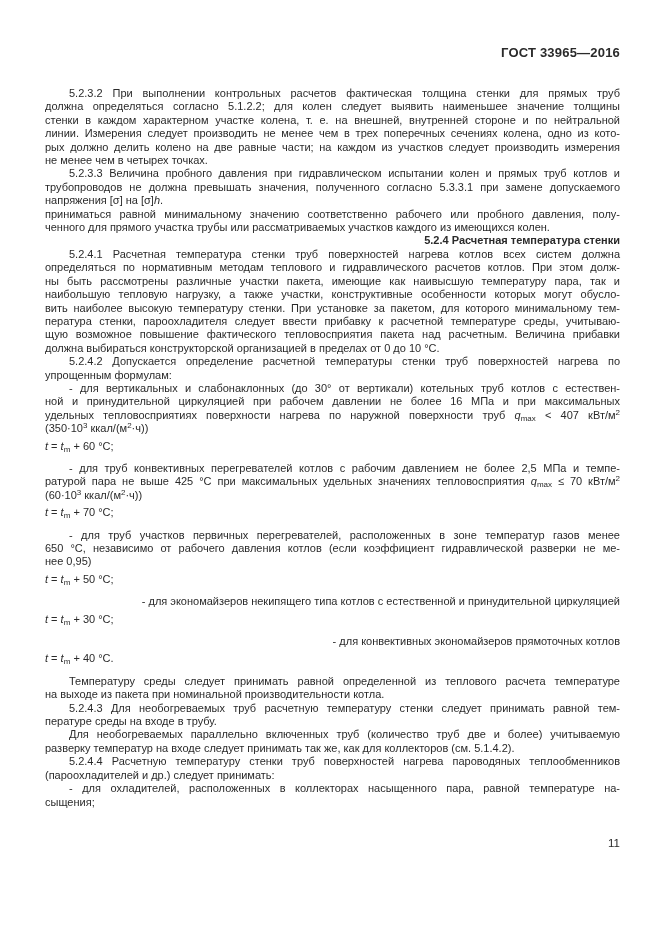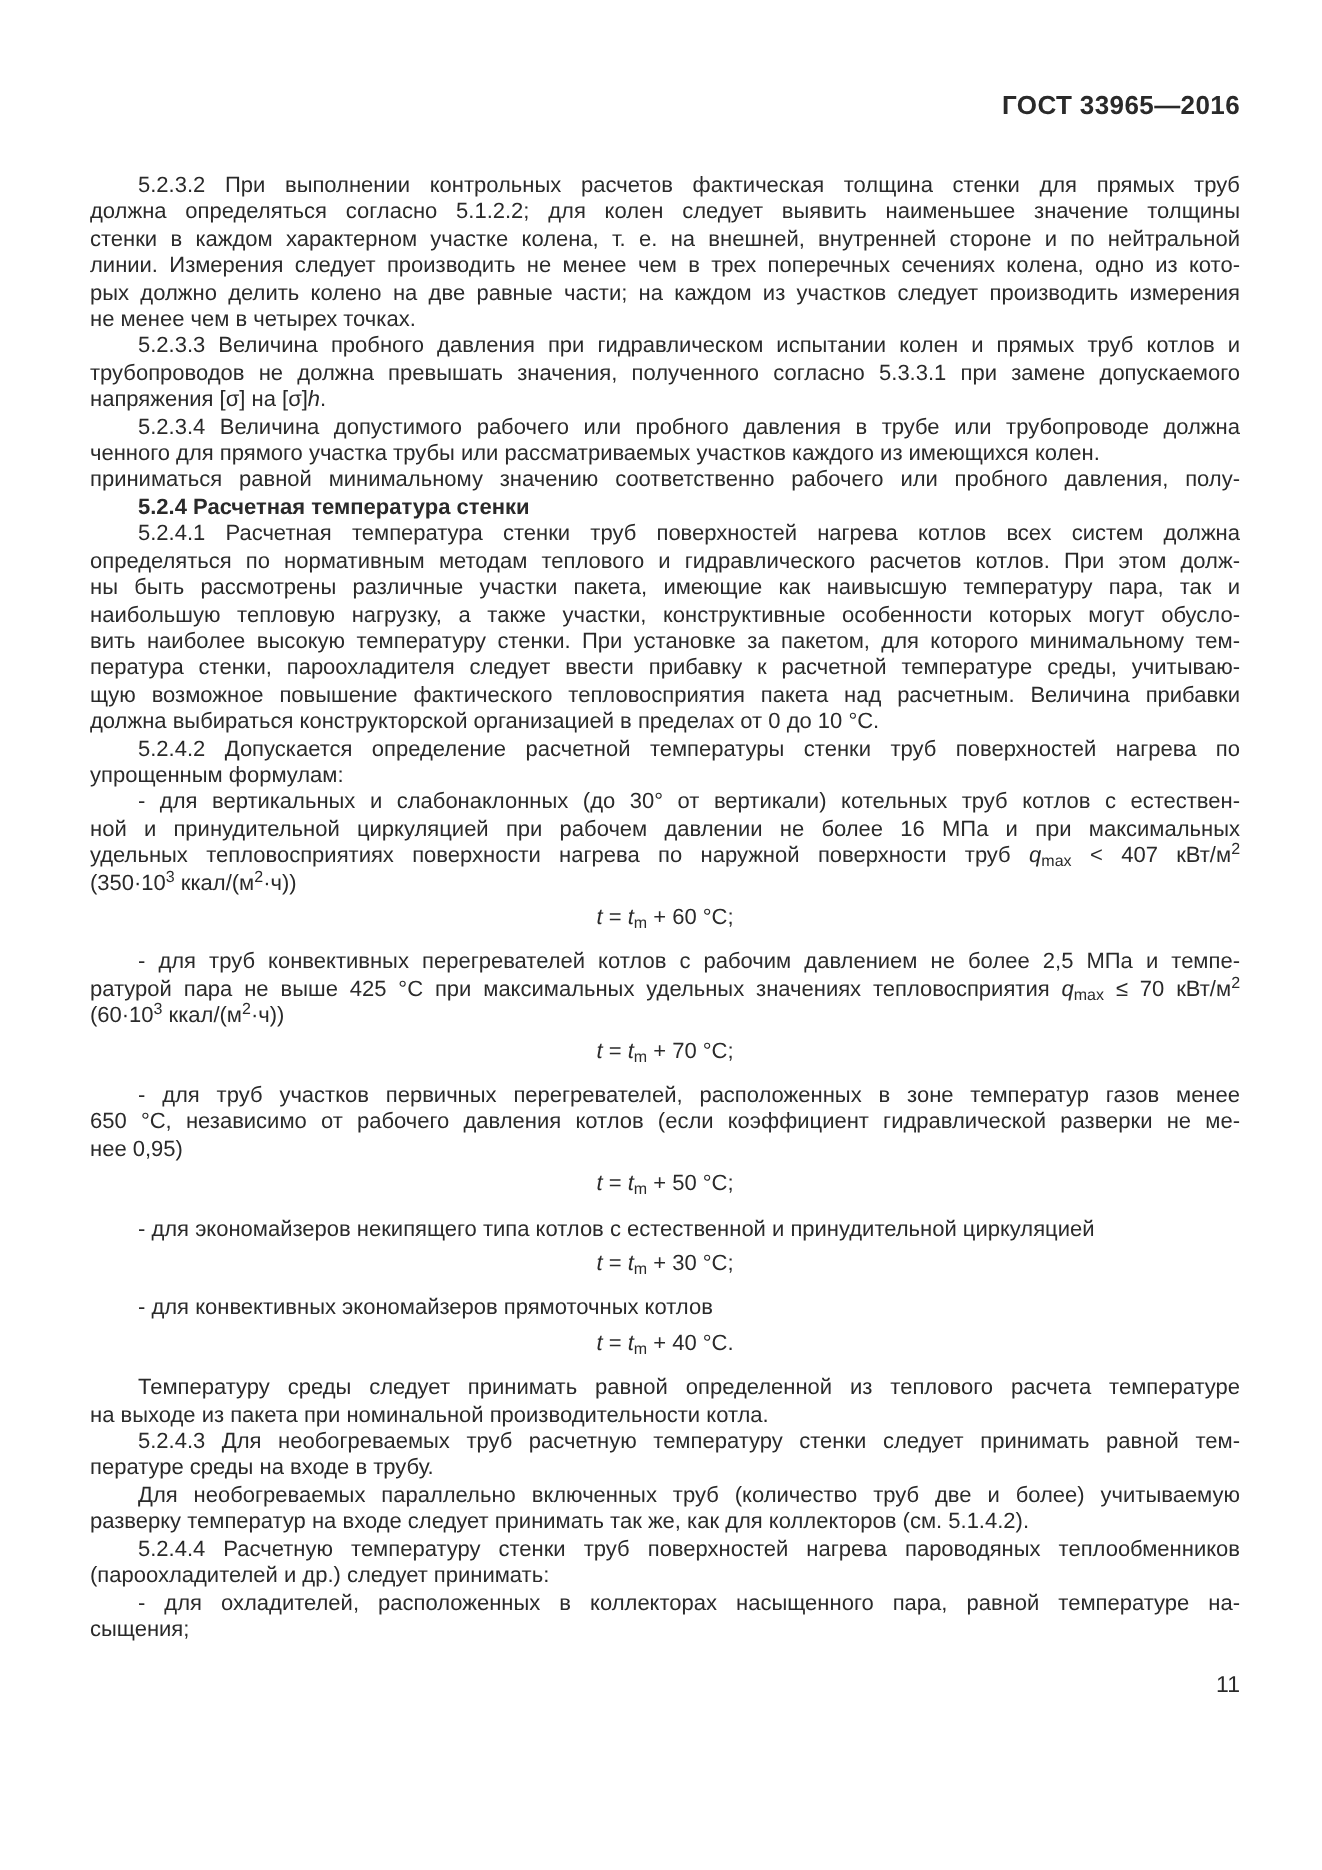--- a/index.html
+++ b/index.html
@@ -33,24 +33,24 @@
     width: 575px;
     font-size: 11px;
     line-height: 13.4px;
   }
   .para { margin: 0; }
   .para .line { text-align: left; }
   .para .line.just {
     text-align: justify;
     text-align-last: justify;
   }
-  .para .line.first { text-indent: 24px; }
+  .para .line.first { text-indent: 24px; text-align: right; }
   .para.bold { font-weight: bold; }
   .formula {
-    text-align: center;
+    text-align: left;
     margin: 4px 0 9px 0;
   }
   sub, sup {
     font-size: 8px;
     line-height: 0;
   }
   sub { vertical-align: -2px; }
   sup { vertical-align: 4px; }
   .pageno {
     position: absolute;
@@ -75,23 +75,22 @@
         <div class="line just">линии. Измерения следует производить не менее чем в трех поперечных сечениях колена, одно из кото-</div>
         <div class="line just">рых должно делить колено на две равные части; на каждом из участков следует производить измерения</div>
         <div class="line">не менее чем в четырех точках.</div>
       </div>
       <div class="para">
         <div class="line first just">5.2.3.3 Величина пробного давления при гидравлическом испытании колен и прямых труб котлов и</div>
         <div class="line just">трубопроводов не должна превышать значения, полученного согласно 5.3.3.1 при замене допускаемого</div>
         <div class="line">напряжения [σ] на [σ]<i>h</i>.</div>
       </div>
       <div class="para">
-        <div class="line first just">5.2.3.4 Величина допустимого рабочего или пробного давления в трубе или трубопроводе должна</div>
+        <div class="line just">приниматься равной минимальному значению соответственно рабочего или пробного давления, полу-</div>
         <div class="line">ченного для прямого участка трубы или рассматриваемых участков каждого из имеющихся колен.</div>
-        <div class="line just">приниматься равной минимальному значению соответственно рабочего или пробного давления, полу-</div>
       </div>
       <div class="para bold">
         <div class="line first">5.2.4 Расчетная температура стенки</div>
       </div>
       <div class="para">
         <div class="line first just">5.2.4.1 Расчетная температура стенки труб поверхностей нагрева котлов всех систем должна</div>
         <div class="line just">определяться по нормативным методам теплового и гидравлического расчетов котлов. При этом долж-</div>
         <div class="line just">ны быть рассмотрены различные участки пакета, имеющие как наивысшую температуру пара, так и</div>
         <div class="line just">наибольшую тепловую нагрузку, а также участки, конструктивные особенности которых могут обусло-</div>
         <div class="line just">вить наиболее высокую температуру стенки. При установке за пакетом, для которого минимальному тем-</div>

